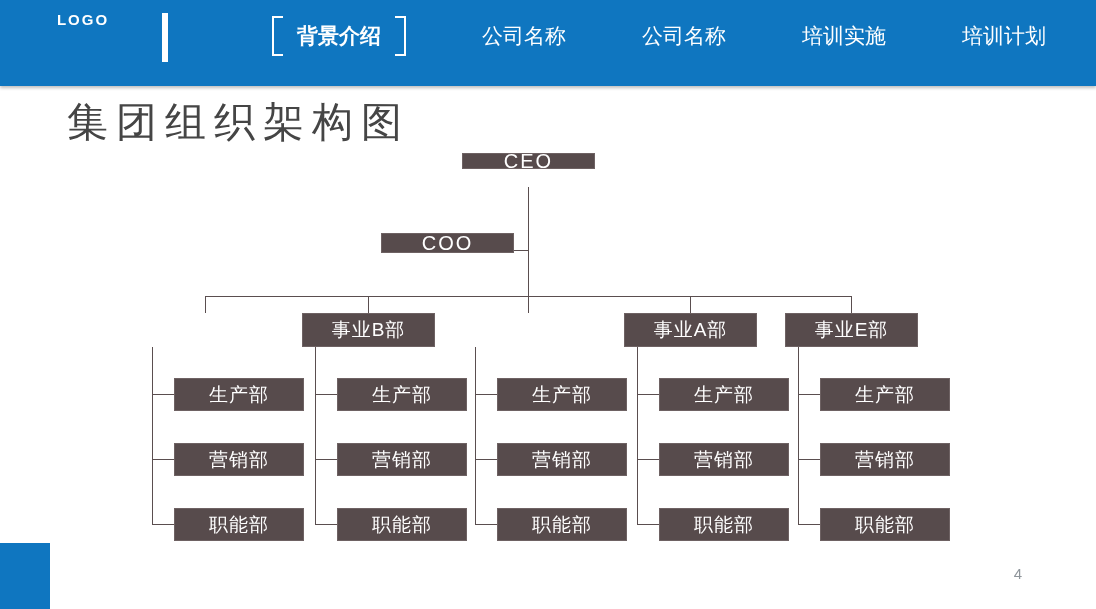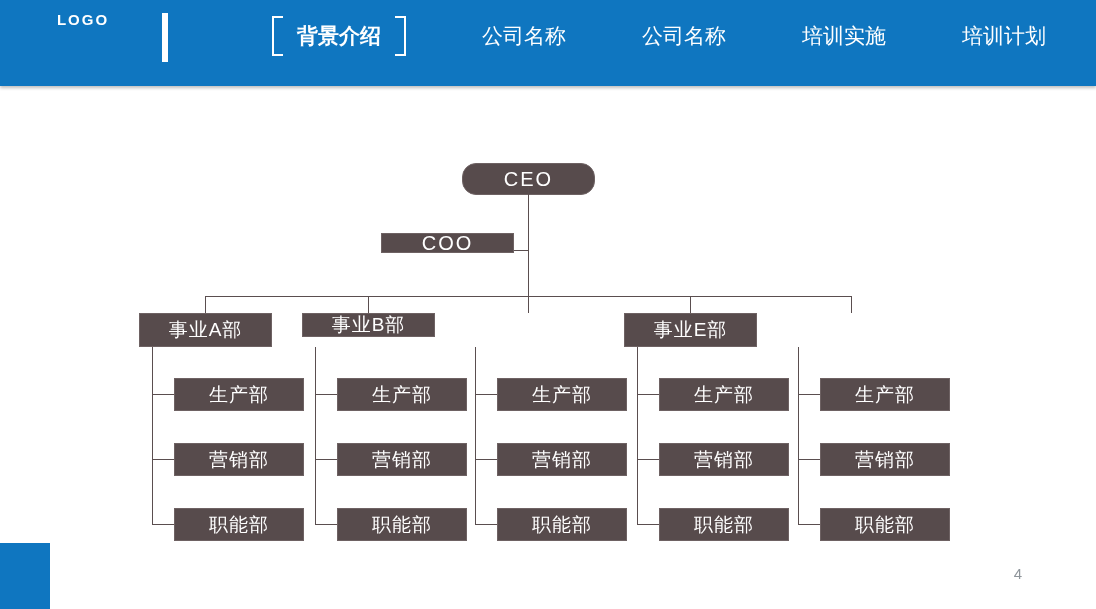--- a/index.html
+++ b/index.html
@@ -113,63 +113,64 @@
         </div>
         <div class="nav-item">
           <span class="nav-label">培训实施</span>
         </div>
         <div class="nav-item">
           <span class="nav-label">培训计划</span>
         </div>
       </nav>
   </div>
 
+  <h1 class="page-title">集团组织架构图</h1>
 
   <div class="chart" id="chart">
-      <div class="org-box root" style="left: 462px; top: 163px; width: 133px; height: 32px; border-radius: 14px;">CEO</div>
+      <div class="org-box root" style="left: 462px; top: 153px; width: 133px; height: 16px;">CEO</div>
       <div class="cline" style="left: 528px; top: 187px; width: 1px; height: 109px;"></div>
       <div class="org-box root" style="left: 381px; top: 233px; width: 133px; height: 20px;">COO</div>
       <div class="cline" style="left: 514px; top: 250px; width: 14px; height: 1px;"></div>
       <div class="cline" style="left: 205px; top: 296px; width: 646px; height: 1px;"></div>
       <div class="cline" style="left: 205px; top: 296px; width: 1px; height: 17px;"></div>
-      <div class="org-box" style="left: 139px; top: 313px; width: 133px; height: 34px;">事业A部</div>
       <div class="cline" style="left: 152px; top: 347px; width: 1px; height: 178px;"></div>
       <div class="cline" style="left: 152px; top: 394px; width: 22px; height: 1px;"></div>
       <div class="org-box" style="left: 174px; top: 378px; width: 130px; height: 33px;">生产部</div>
       <div class="cline" style="left: 152px; top: 459px; width: 22px; height: 1px;"></div>
       <div class="org-box" style="left: 174px; top: 443px; width: 130px; height: 33px;">营销部</div>
       <div class="cline" style="left: 152px; top: 524px; width: 22px; height: 1px;"></div>
       <div class="org-box" style="left: 174px; top: 508px; width: 130px; height: 33px;">职能部</div>
       <div class="cline" style="left: 368px; top: 296px; width: 1px; height: 17px;"></div>
-      <div class="org-box" style="left: 302px; top: 313px; width: 133px; height: 24px;">事业B部</div>
+      <div class="org-box" style="left: 302px; top: 313px; width: 133px; height: 34px;">事业B部</div>
       <div class="cline" style="left: 315px; top: 347px; width: 1px; height: 178px;"></div>
       <div class="cline" style="left: 315px; top: 394px; width: 22px; height: 1px;"></div>
       <div class="org-box" style="left: 337px; top: 378px; width: 130px; height: 33px;">生产部</div>
       <div class="cline" style="left: 315px; top: 459px; width: 22px; height: 1px;"></div>
       <div class="org-box" style="left: 337px; top: 443px; width: 130px; height: 33px;">营销部</div>
       <div class="cline" style="left: 315px; top: 524px; width: 22px; height: 1px;"></div>
       <div class="org-box" style="left: 337px; top: 508px; width: 130px; height: 33px;">职能部</div>
       <div class="cline" style="left: 528px; top: 296px; width: 1px; height: 17px;"></div>
       <div class="cline" style="left: 475px; top: 347px; width: 1px; height: 178px;"></div>
       <div class="cline" style="left: 475px; top: 394px; width: 22px; height: 1px;"></div>
       <div class="org-box" style="left: 497px; top: 378px; width: 130px; height: 33px;">生产部</div>
       <div class="cline" style="left: 475px; top: 459px; width: 22px; height: 1px;"></div>
       <div class="org-box" style="left: 497px; top: 443px; width: 130px; height: 33px;">营销部</div>
       <div class="cline" style="left: 475px; top: 524px; width: 22px; height: 1px;"></div>
       <div class="org-box" style="left: 497px; top: 508px; width: 130px; height: 33px;">职能部</div>
       <div class="cline" style="left: 690px; top: 296px; width: 1px; height: 17px;"></div>
-      <div class="org-box" style="left: 624px; top: 313px; width: 133px; height: 34px;">事业E部</div>
+      <div class="org-box" style="left: 624px; top: 313px; width: 133px; height: 34px;">事业A部</div>
       <div class="cline" style="left: 637px; top: 347px; width: 1px; height: 178px;"></div>
       <div class="cline" style="left: 637px; top: 394px; width: 22px; height: 1px;"></div>
       <div class="org-box" style="left: 659px; top: 378px; width: 130px; height: 33px;">生产部</div>
       <div class="cline" style="left: 637px; top: 459px; width: 22px; height: 1px;"></div>
       <div class="org-box" style="left: 659px; top: 443px; width: 130px; height: 33px;">营销部</div>
       <div class="cline" style="left: 637px; top: 524px; width: 22px; height: 1px;"></div>
       <div class="org-box" style="left: 659px; top: 508px; width: 130px; height: 33px;">职能部</div>
       <div class="cline" style="left: 851px; top: 296px; width: 1px; height: 17px;"></div>
+      <div class="org-box" style="left: 785px; top: 313px; width: 133px; height: 34px;">事业E部</div>
       <div class="cline" style="left: 798px; top: 347px; width: 1px; height: 178px;"></div>
       <div class="cline" style="left: 798px; top: 394px; width: 22px; height: 1px;"></div>
       <div class="org-box" style="left: 820px; top: 378px; width: 130px; height: 33px;">生产部</div>
       <div class="cline" style="left: 798px; top: 459px; width: 22px; height: 1px;"></div>
       <div class="org-box" style="left: 820px; top: 443px; width: 130px; height: 33px;">营销部</div>
       <div class="cline" style="left: 798px; top: 524px; width: 22px; height: 1px;"></div>
       <div class="org-box" style="left: 820px; top: 508px; width: 130px; height: 33px;">职能部</div>
     </div>
 
   <div class="footer-square"></div>

